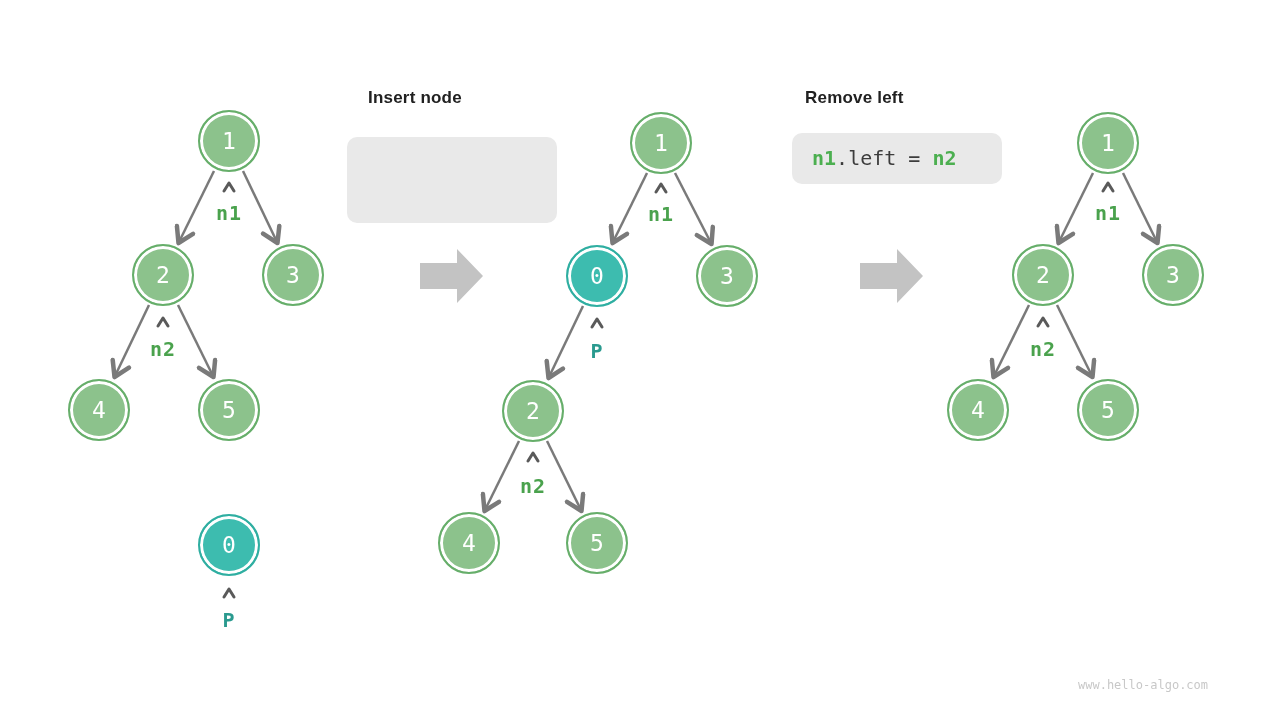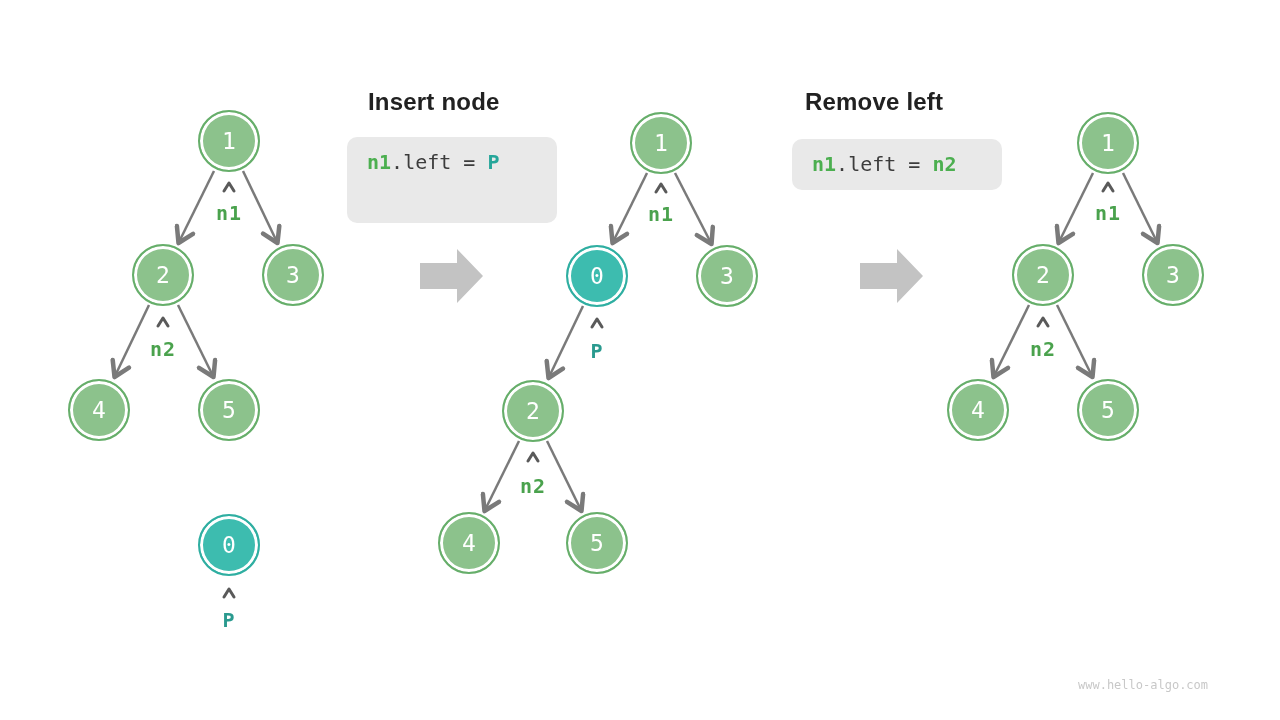--- a/index.html
+++ b/index.html
@@ -25,21 +25,21 @@
   .ref-label{
     position:absolute;transform:translate(-50%,-50%);
     font-family:"DejaVu Sans Mono",monospace;font-weight:bold;
     font-size:20px;letter-spacing:1px;line-height:1;
   }
   .ref-label.green{color:#4AA24D;}
   .ref-label.teal{color:#2A9A8F;}
 
   
   .sec-title{
-    position:absolute;font-size:24px;font-weight:bold;color:#212121;
+    position:absolute;font-size:17px;font-weight:bold;color:#212121;
     letter-spacing:0.2px;white-space:nowrap;
   }
 
   
   .code-box{
     position:absolute;background:#E9E9E9;border-radius:10px;
     padding:8px 20px;box-sizing:border-box;
   }
   .code-line{
     font-family:"DejaVu Sans Mono",monospace;font-size:20px;line-height:35px;
@@ -110,35 +110,34 @@
   <div class="node green" style="left:293px;top:275px;">3</div>
   <div class="node green" style="left:99px;top:410px;">4</div>
   <div class="node green" style="left:229px;top:410px;">5</div>
   <div class="node teal" style="left:229px;top:545px;">0</div>
   <div class="ref-label green" style="left:229px;top:213px;">n1</div>
   <div class="ref-label green" style="left:163px;top:349px;">n2</div>
   <div class="ref-label teal" style="left:229px;top:620px;">P</div>
 
   <div class="sec-title" style="left:368px;top:88px;">Insert node</div>
   <div class="code-box" style="left:347px;top:137px;width:210px;height:86px;">
-    <div class="code-line"><span class="tok-green">n1</span><span class="tok-plain">.left = </span><span class="tok-teal">P</span></div>
   </div>
 
   <div class="node green" style="left:661px;top:143px;">1</div>
   <div class="node teal" style="left:597px;top:276px;">0</div>
   <div class="node green" style="left:727px;top:276px;">3</div>
   <div class="node green" style="left:533px;top:411px;">2</div>
   <div class="node green" style="left:469px;top:543px;">4</div>
   <div class="node green" style="left:597px;top:543px;">5</div>
   <div class="ref-label green" style="left:661px;top:214px;">n1</div>
   <div class="ref-label teal" style="left:597px;top:351px;">P</div>
   <div class="ref-label green" style="left:533px;top:486px;">n2</div>
 
   <div class="sec-title" style="left:805px;top:88px;">Remove left</div>
-  <div class="code-box" style="left:792px;top:139px;width:210px;height:51px;">
+  <div class="code-box" style="left:792px;top:133px;width:210px;height:51px;">
     <div class="code-line"><span class="tok-green">n1</span><span class="tok-plain">.left = </span><span class="tok-green">n2</span></div>
   </div>
 
   <div class="node green" style="left:1108px;top:143px;">1</div>
   <div class="node green" style="left:1043px;top:275px;">2</div>
   <div class="node green" style="left:1173px;top:275px;">3</div>
   <div class="node green" style="left:978px;top:410px;">4</div>
   <div class="node green" style="left:1108px;top:410px;">5</div>
   <div class="ref-label green" style="left:1108px;top:213px;">n1</div>
   <div class="ref-label green" style="left:1043px;top:349px;">n2</div>

